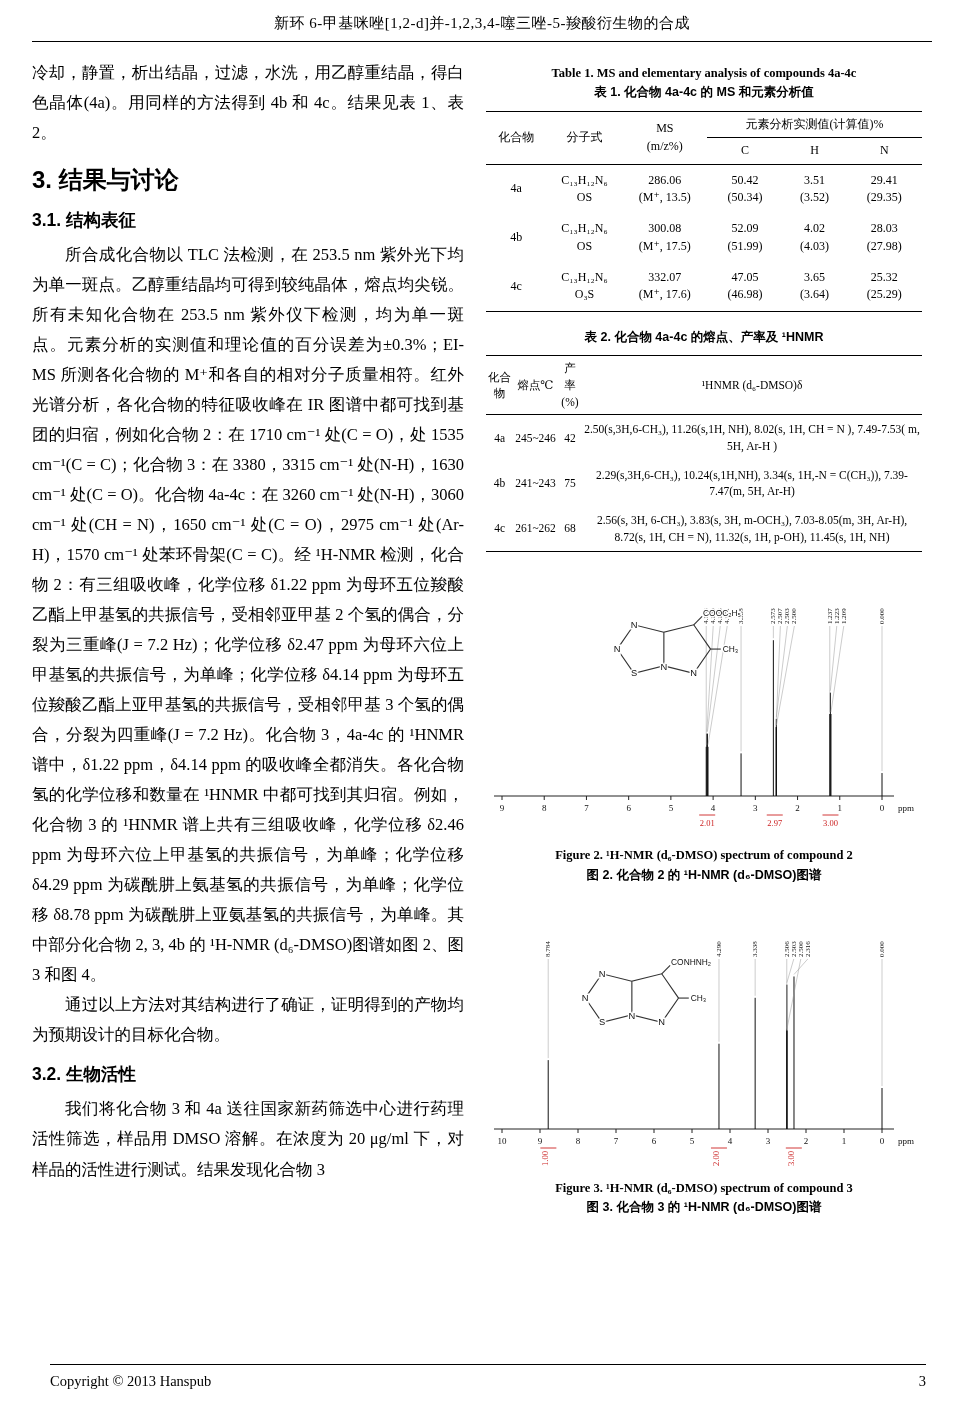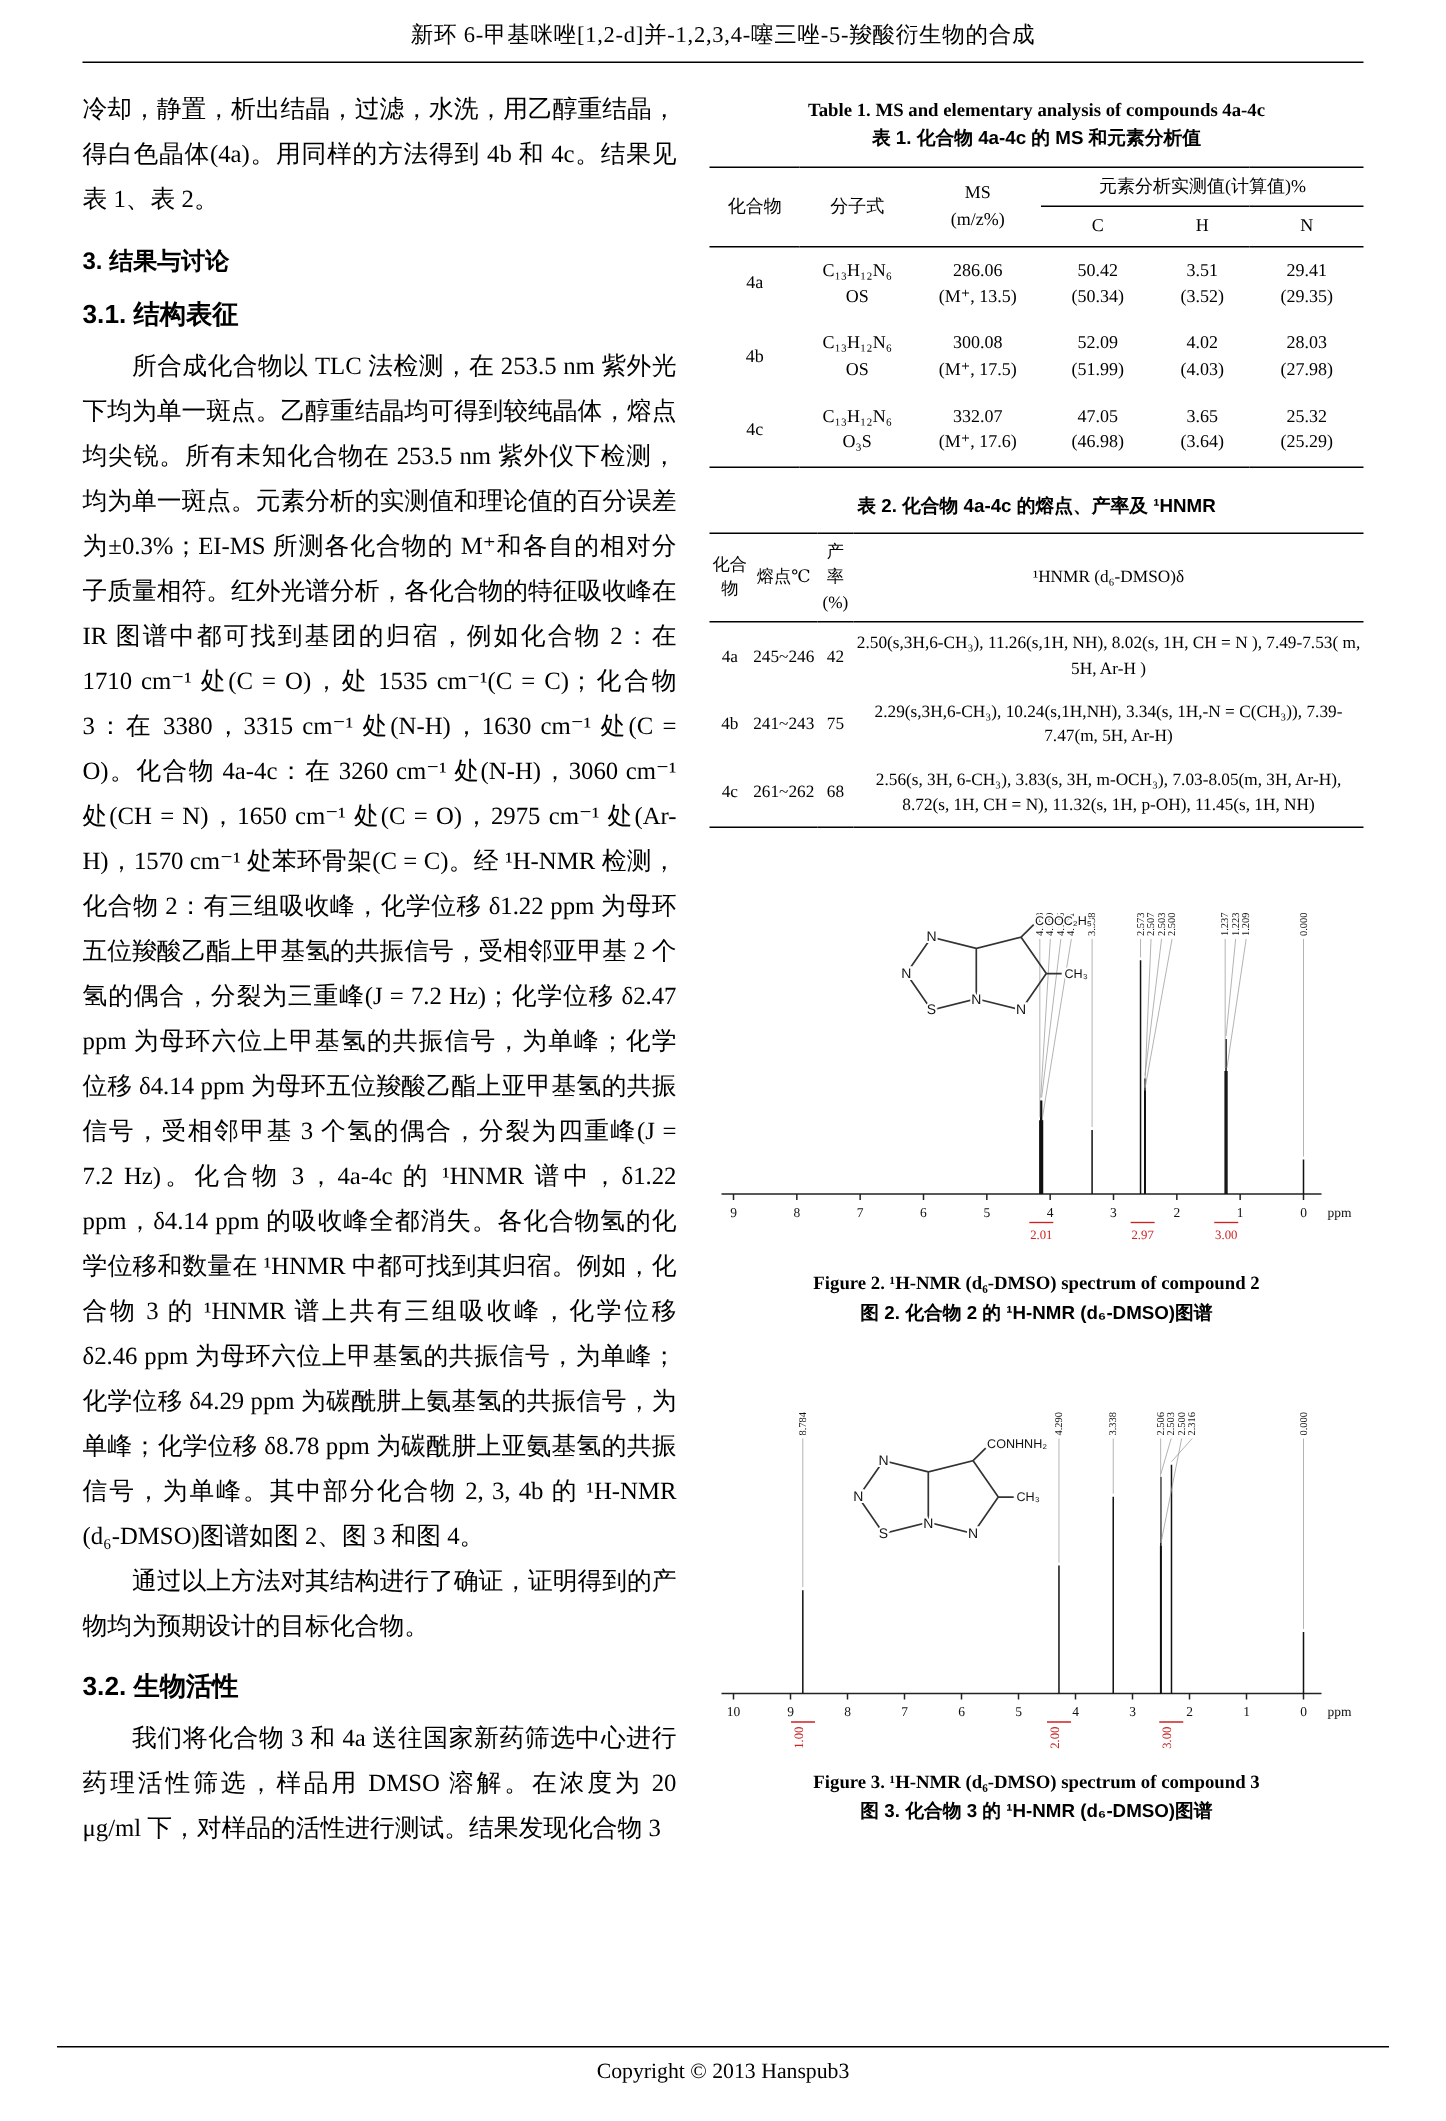--- a/index.html
+++ b/index.html
@@ -1,45 +1,45 @@
 <!DOCTYPE html>
 <html><head>
 <meta charset="utf-8">
 <style>
   html,body{margin:0;padding:0;background:#ffffff;}
   body{width:964px;height:1414px;position:relative;font-family:"Liberation Serif","DejaVu Serif",serif;color:#000;}
-  .page{position:relative;width:964px;height:1414px;box-sizing:border-box;padding:8px 55px 0;}
+  .page{position:relative;width:964px;height:1414px;box-sizing:border-box;padding:8px 32px 0;}
   .head{border-bottom:1px solid #000;}
   .paper-title{text-align:center;font-size:15px;padding:6px 0 8px;letter-spacing:0.5px;}
   .columns{display:flex;gap:22px;margin-top:16px;}
   .col-left{width:432px;}
   .col-right{width:436px;padding-top:4px;}
   .col-left p{font-size:16.5px;line-height:1.82;text-align:justify;margin:0;}
   .indent{text-indent:2em;}
-  h2.sec1{font-size:16px;margin:16px 0 8px;font-weight:bold;font-family:"Liberation Sans","DejaVu Sans",sans-serif;}
+  h2.sec1{font-size:24px;margin:16px 0 8px;font-weight:bold;font-family:"Liberation Sans","DejaVu Sans",sans-serif;}
   h3.sec2{font-size:17.5px;margin:12px 0 8px;font-weight:bold;font-family:"Liberation Sans","DejaVu Sans",sans-serif;}
   .tbl-caption{text-align:center;font-size:12.5px;font-weight:bold;line-height:1.55;margin:2px 0 8px;}
   .tbl-caption .cap-zh{font-family:"Liberation Sans","DejaVu Sans",sans-serif;}
   .pre{white-space:pre-line;}
   table{width:100%;border-collapse:collapse;border-top:1.4px solid #000;border-bottom:1.4px solid #000;font-size:12px;}
   th,td{text-align:center;vertical-align:middle;padding:4px 2px;font-weight:normal;white-space:pre-line;line-height:1.45;}
   th.bb{border-bottom:1px solid #000;}
   th.ub{border-bottom:1px solid #000;}
   .t2{font-size:11.5px;margin-bottom:4px;}
   .t2 td{padding:6px 2px;}
   .t1 td{padding:7px 2px;}
   .t2-gap{height:14px;}
   .figure{position:relative;margin-top:16px;}
   .spectrum{height:276px;}
   .structure{position:absolute;}
   .pos2{left:120px;top:40px;width:140px;}
   .pos3{left:88px;top:56px;width:140px;}
   .fig-caption{text-align:center;font-weight:bold;font-size:12.5px;line-height:1.55;margin:2px 0 10px;}
   .fig-caption .cap-zh{font-family:"Liberation Sans","DejaVu Sans",sans-serif;}
-  .footer{position:absolute;bottom:24px;left:38px;right:38px;border-top:1px solid #000;padding-top:8px;display:flex;justify-content:center;font-size:14.5px;}
+  .footer{position:absolute;bottom:24px;left:50px;right:38px;border-top:1px solid #000;padding-top:8px;display:flex;justify-content:space-between;font-size:14.5px;}
 </style>
 </head>
 <body>
 
 <div class="page">
 
   <div class="head">
     <div class="paper-title">新环 6-甲基咪唑[1,2-d]并-1,2,3,4-噻三唑-5-羧酸衍生物的合成</div>
   </div>
 

